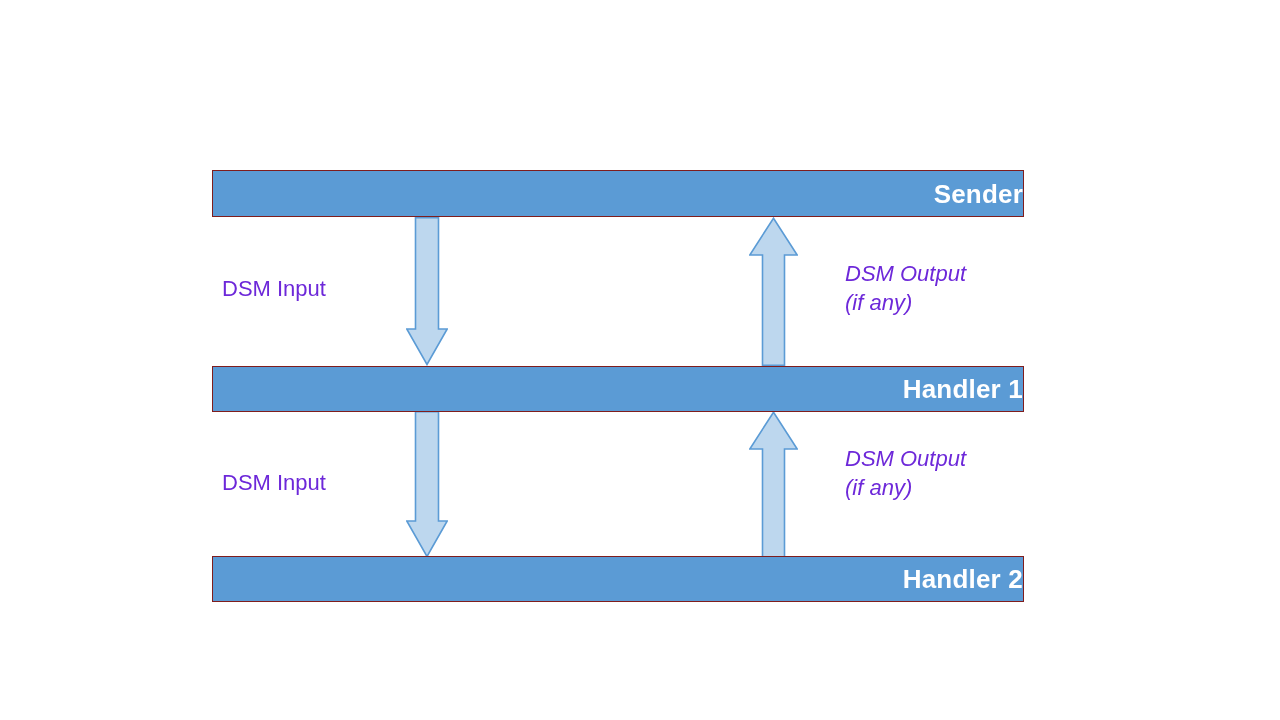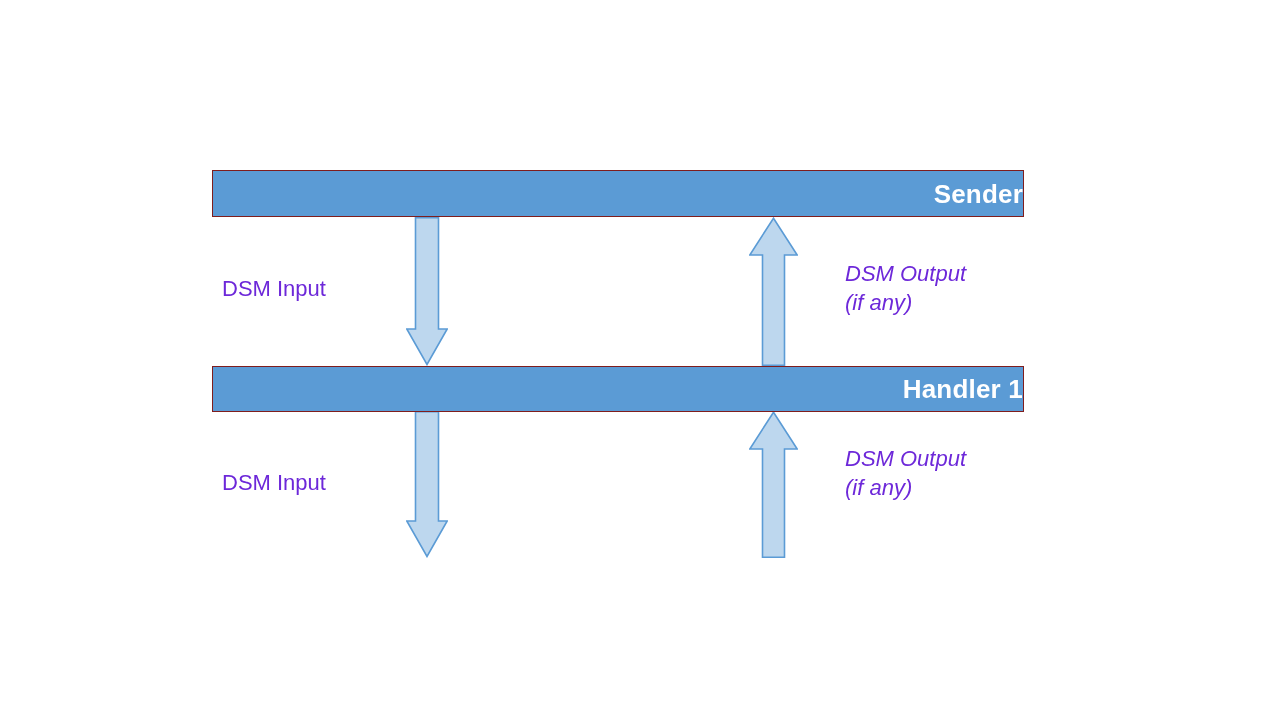--- a/index.html
+++ b/index.html
@@ -96,14 +96,17 @@
     <svg width="49" height="147" viewBox="0 0 49 147" xmlns="http://www.w3.org/2000/svg">
       <polygon points="24.5,1.2 48.2,38 35.5,38 35.5,146.2 13.5,146.2 13.5,38 0.8,38" fill="#BDD7EE" stroke="#5B9BD5" stroke-width="1.6" stroke-linejoin="miter"></polygon>
     </svg>
   </div>
 
   <div class="flow-label left-label" style="left:222px; top:468px; width:180px;">DSM Input</div>
 
   <div class="flow-label right-label" style="left:845px; top:444px; width:220px;">DSM Output
 (if any)</div>
 
+  <div class="role-bar" style="left:212px; top:556px; width:812px; height:46px;">
+    <span>Handler 2</span>
+  </div>
 
 </div>
 
 </body></html>

